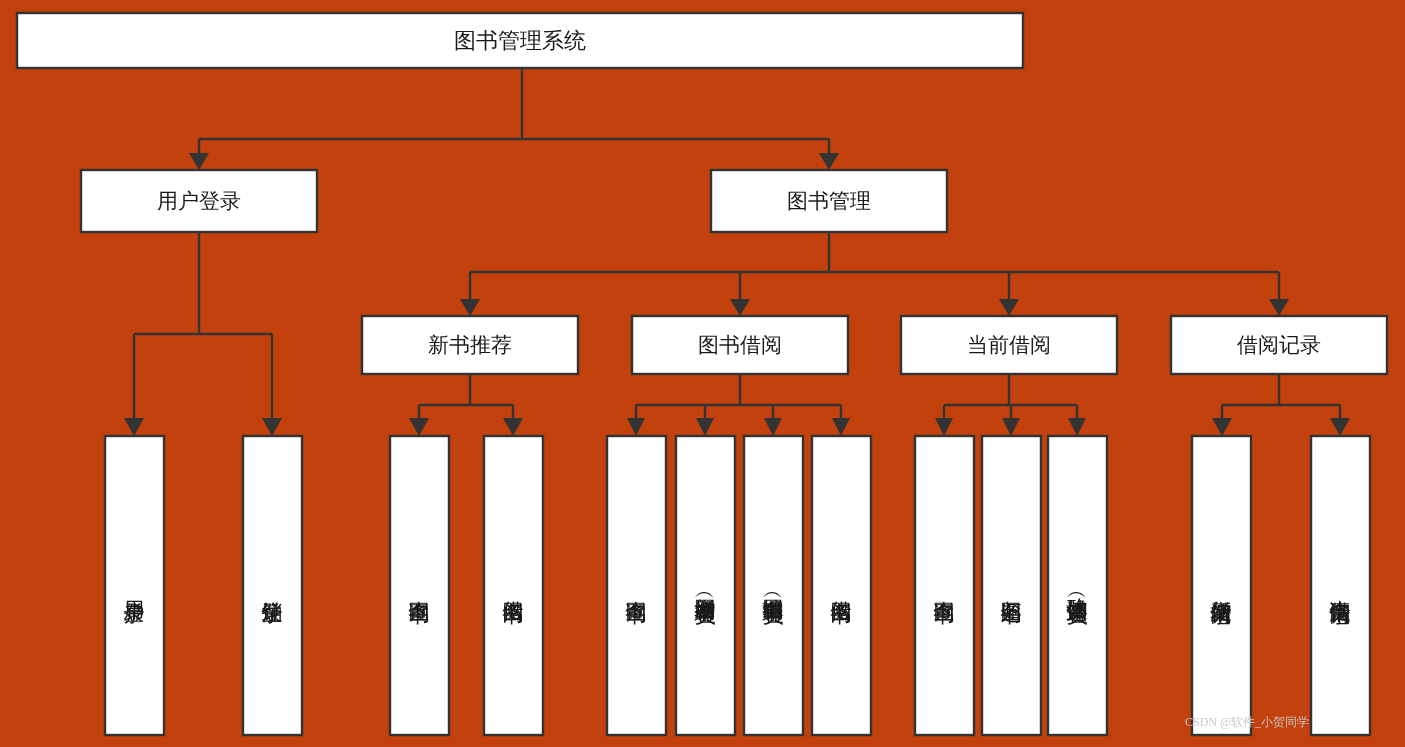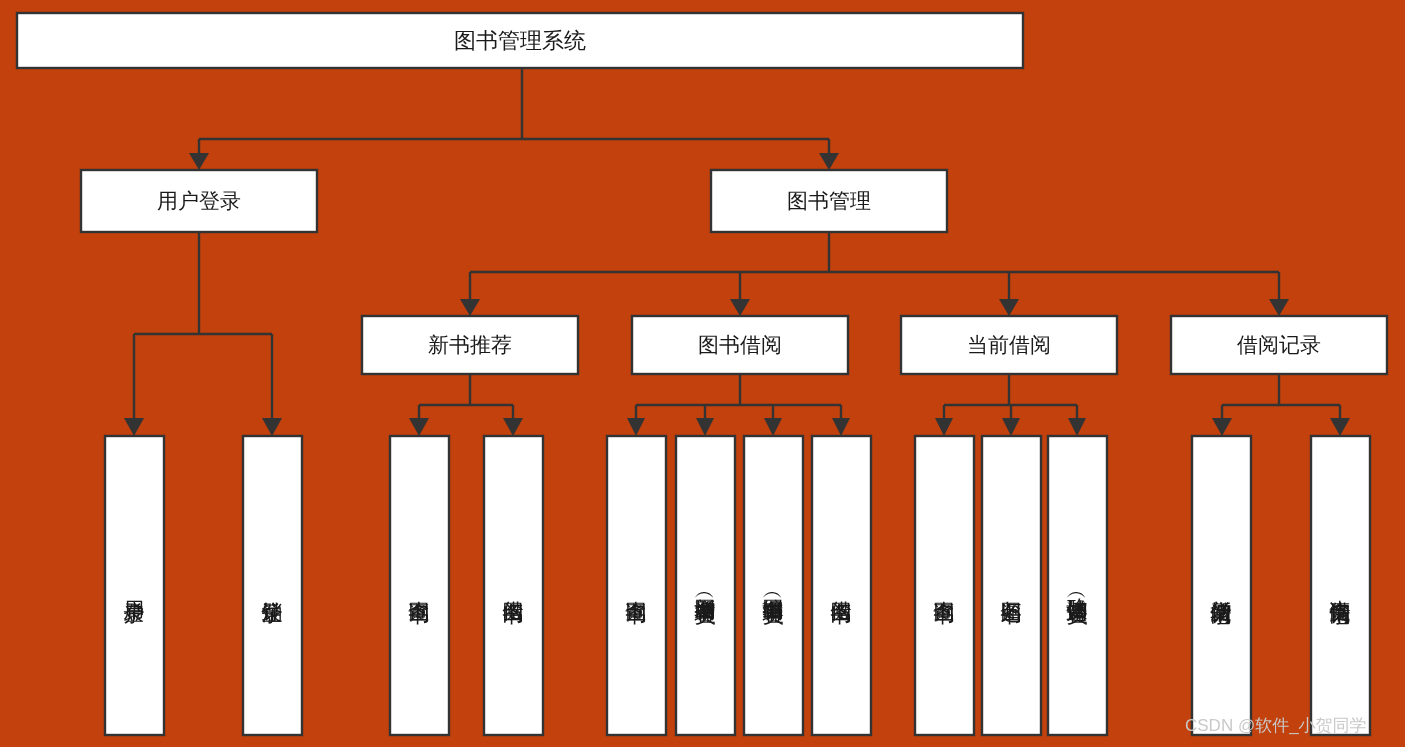--- a/index.html
+++ b/index.html
@@ -64,22 +64,22 @@
     display: flex;
     align-items: center;
     justify-content: center;
     white-space: nowrap;
     pointer-events: none;
   }
   .watermark {
     position: absolute;
     left: 1185px;
     top: 714px;
-    font-family: Liberation Sans, sans-serif;
-    font-size: 17px;
+    font-family: Liberation Serif, serif;
+    font-size: 12px;
     color: #c9c9c9;
     white-space: nowrap;
   }
 </style>
 </head>
 <body>
 
 <div id="diagram-root">
 
   <svg class="diagram-canvas" viewBox="0 0 1405 747">

